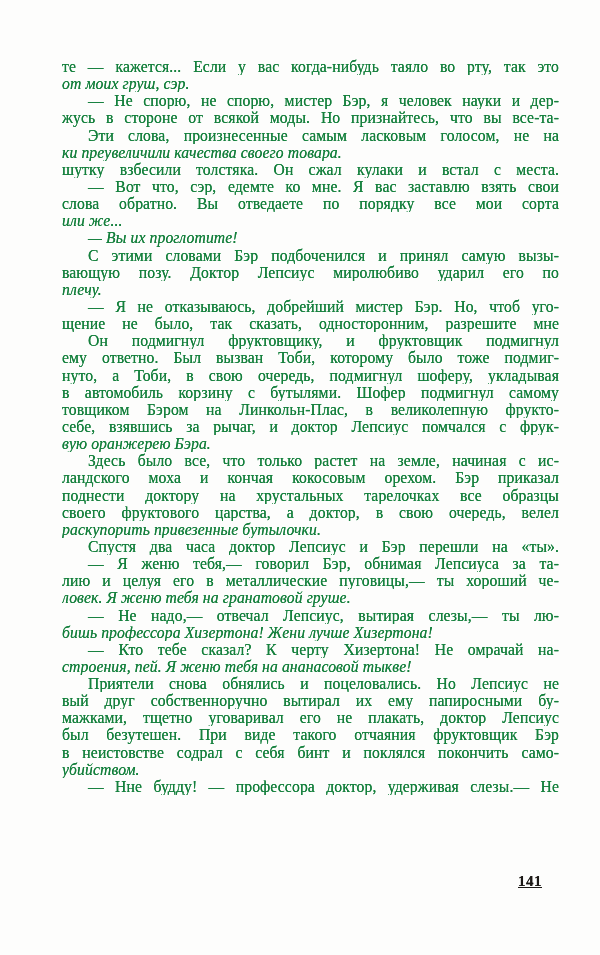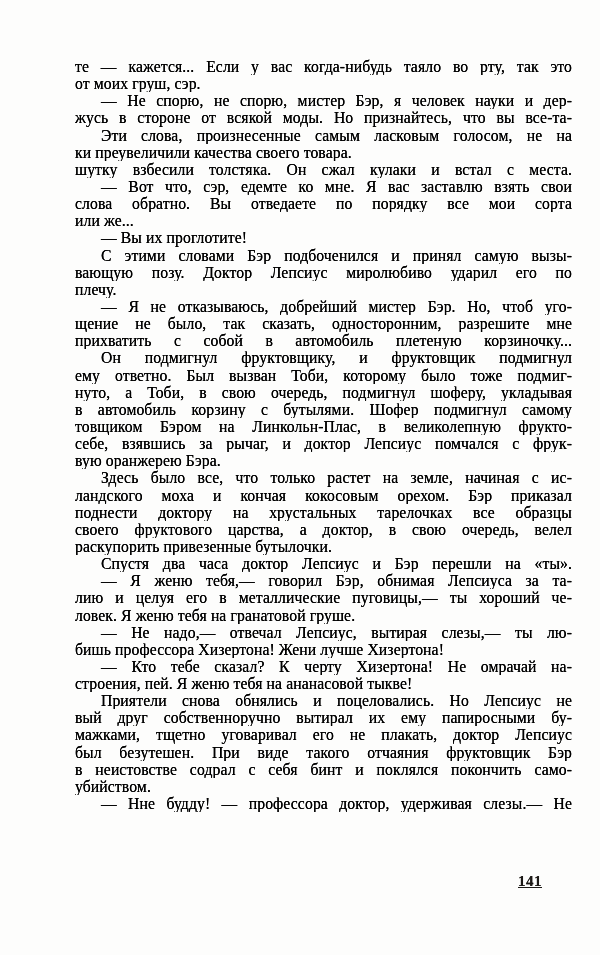--- a/index.html
+++ b/index.html
@@ -14,37 +14,38 @@
     font-family: "Liberation Serif", serif;
     overflow: hidden;
   }
   .scan-page {
     position: absolute;
     inset: 0;
     background: #fdfdfc;
   }
   .text-block {
     position: absolute;
-    left: 75px;
+    left: 62px;
     top: 58px;
     width: 497px;
-    color: #000000;
+    color: #15803d;
     font-size: 15.7px;
     line-height: 17.15px;
     letter-spacing: 0.1px;
     text-shadow: 0 0 0.4px currentColor; 
   }
   .line {
     height: 17.15px;
     overflow: hidden;
     text-align: justify;
     text-align-last: justify;
   }
   .line.no-j {
     text-align-last: left;
+    font-style: italic;
   }
   .line.ind {
     text-indent: 26px;
   }
   .page-number {
     position: absolute;
     top: 873px;
     right: 58px;
     font-size: 15px;
     font-weight: 700;
@@ -68,21 +69,20 @@
       <div class="line">шутку взбесили толстяка. Он сжал кулаки и встал с места.</div>
       <div class="line ind">— Вот что, сэр, едемте ко мне. Я вас заставлю взять свои</div>
       <div class="line">слова обратно. Вы отведаете по порядку все мои сорта</div>
       <div class="line no-j">или же...</div>
       <div class="line ind no-j">— Вы их проглотите!</div>
       <div class="line ind">С этими словами Бэр подбоченился и принял самую вызы-</div>
       <div class="line">вающую позу. Доктор Лепсиус миролюбиво ударил его по</div>
       <div class="line no-j">плечу.</div>
       <div class="line ind">— Я не отказываюсь, добрейший мистер Бэр. Но, чтоб уго-</div>
       <div class="line">щение не было, так сказать, односторонним, разрешите мне</div>
-      <div class="line">прихватить с собой в автомобиль плетеную корзиночку...</div>
       <div class="line ind">Он подмигнул фруктовщику, и фруктовщик подмигнул</div>
       <div class="line">ему ответно. Был вызван Тоби, которому было тоже подмиг-</div>
       <div class="line">нуто, а Тоби, в свою очередь, подмигнул шоферу, укладывая</div>
       <div class="line">в автомобиль корзину с бутылями. Шофер подмигнул самому</div>
       <div class="line">товщиком Бэром на Линкольн-Плас, в великолепную фрукто-</div>
       <div class="line">себе, взявшись за рычаг, и доктор Лепсиус помчался с фрук-</div>
       <div class="line no-j">вую оранжерею Бэра.</div>
       <div class="line ind">Здесь было все, что только растет на земле, начиная с ис-</div>
       <div class="line">ландского моха и кончая кокосовым орехом. Бэр приказал</div>
       <div class="line">поднести доктору на хрустальных тарелочках все образцы</div>

